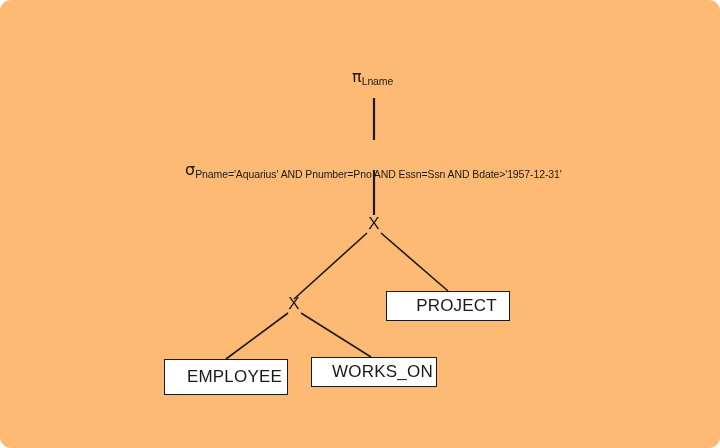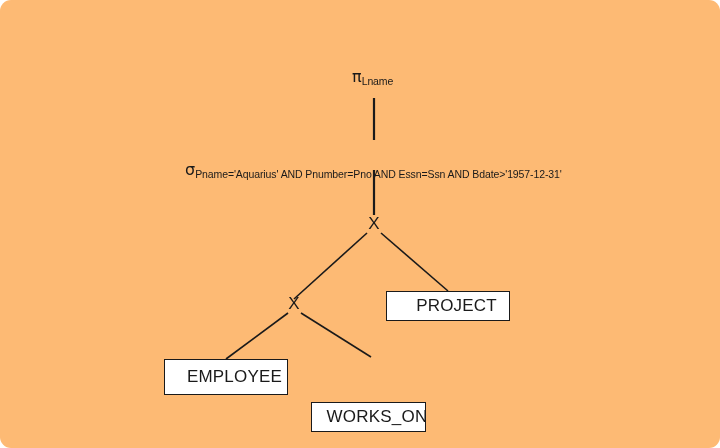--- a/index.html
+++ b/index.html
@@ -97,23 +97,22 @@
   }
   #rel-employee {
     left: 164px;
     top: 359px;
     width: 124px;
     height: 36px;
   }
   #rel-works-on {
     left: 311px;
     top: 357px;
-    width: 115px;
+    width: 126px;
     height: 30px;
-    margin-top: 45px;
   }
   #rel-project {
     left: 386px;
     top: 291px;
     width: 124px;
     height: 30px;
   }
 </style>
 </head>
 <body>

